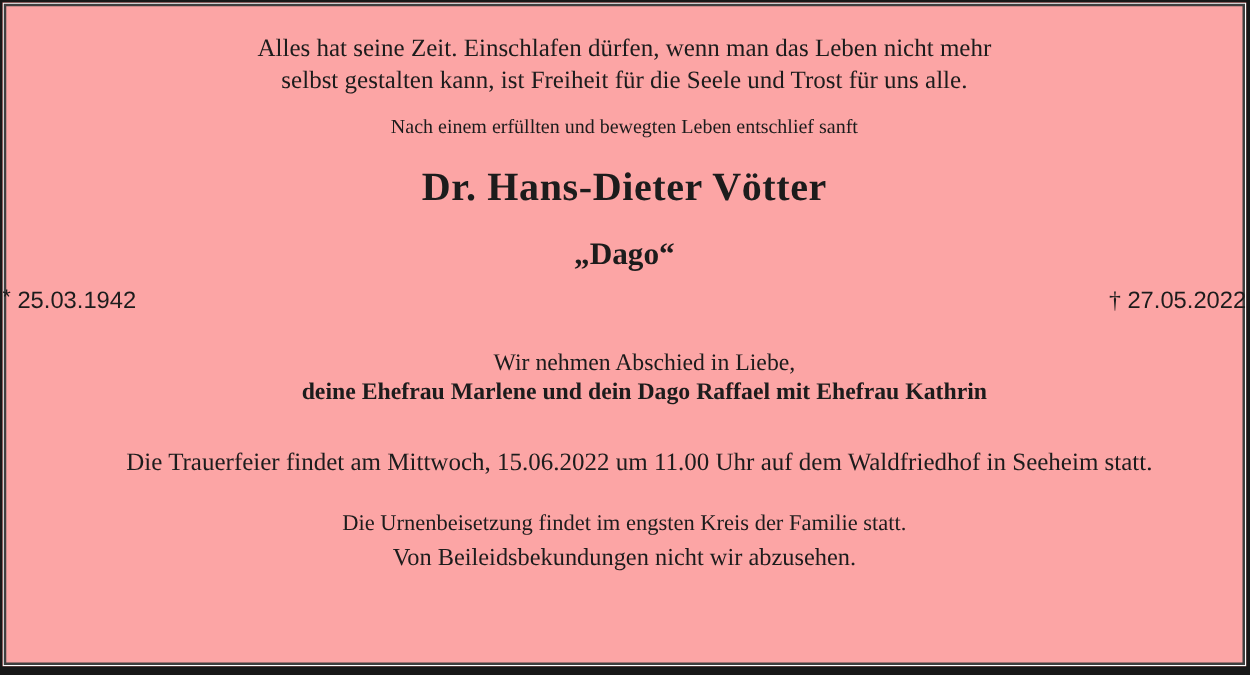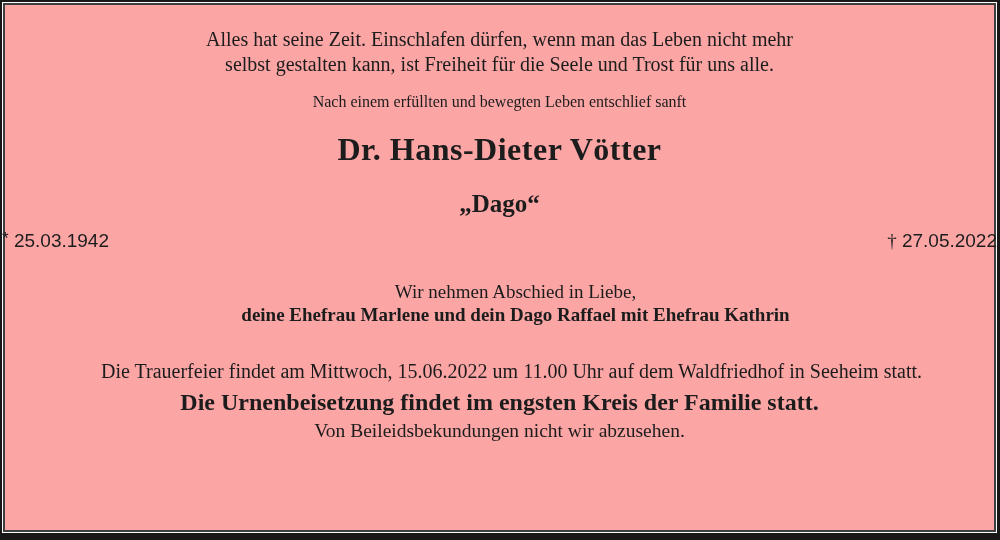--- a/index.html
+++ b/index.html
@@ -70,24 +70,23 @@
     margin-left: 32px;
   }
   .farewell .bold-line { font-weight: bold; }
   .service-line {
     margin-top: 33px;
     font-size: 20px;
     line-height: 24px;
     margin-left: 24px;
   }
   .urn-line {
-    margin-top: 7px;
-    font-size: 24px;
+    margin-top: 24px;
+    font-size: 18px;
     line-height: 24px;
-    font-weight: bold;
   }
   .condolence-line {
     margin-top: 5px;
     font-size: 19.5px;
     line-height: 24px;
   }
   .donation-block {
     margin-top: 19px;
     font-size: 18.5px;
     line-height: 22px;

